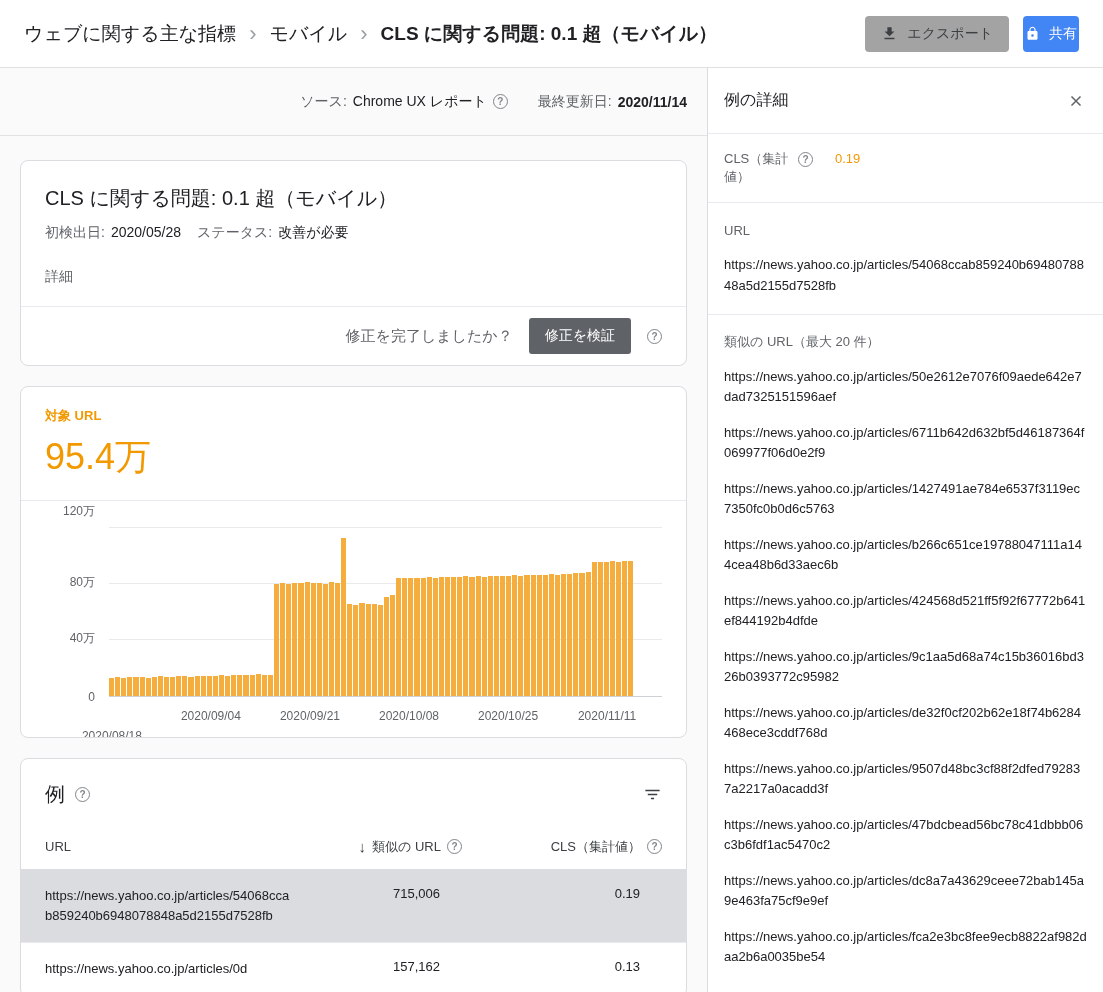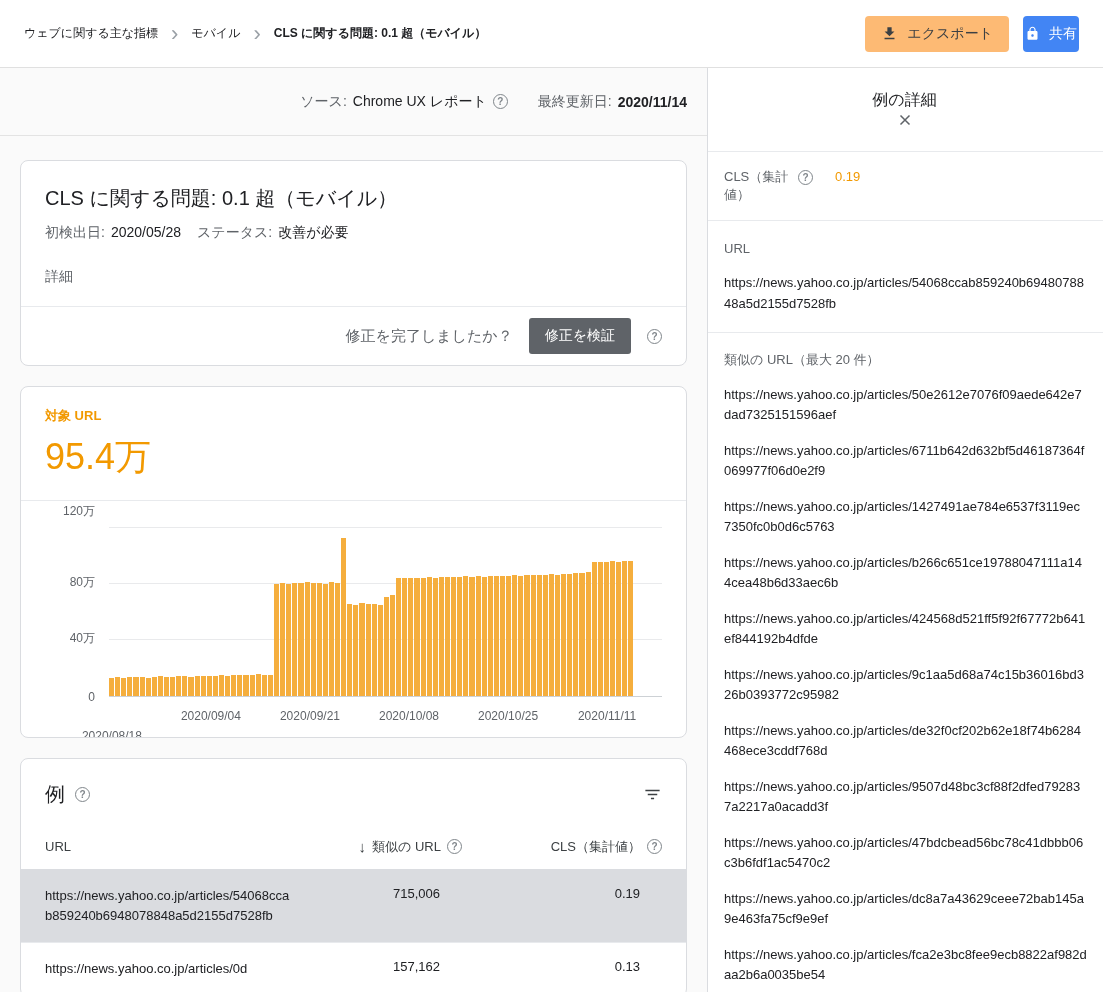--- a/index.html
+++ b/index.html
@@ -1,28 +1,28 @@
 <!DOCTYPE html>
 <html lang="ja" style="--accent-orange: #F29900; --bar-orange: #F5AE3D; --share-blue: #4285F4;"><head>
 <meta charset="utf-8">
 <style>
   * { margin:0; padding:0; box-sizing:border-box; }
   html,body { width:1103px; height:992px; overflow:hidden; }
   body { font-family:"Liberation Sans","DejaVu Sans",sans-serif; background:#fafafa; color:#202124; }
 
   
   .topbar { height:68px; background:#fff; border-bottom:1px solid #e0e0e0; display:flex; align-items:center; padding:0 24px; }
-  .crumbs { display:flex; align-items:center; gap:13px; font-size:12px; color:#202124; flex:1; min-width:0; white-space:nowrap; }
+  .crumbs { display:flex; align-items:center; gap:13px; font-size:19px; color:#202124; flex:1; min-width:0; white-space:nowrap; }
   .crumb { cursor:pointer; }
   .crumb.current { font-weight:700; cursor:default; }
   .crumb-sep { color:#9aa0a6; font-size:22px; line-height:1; }
   .crumb-sep::after { content:"›"; }
   .topbar-actions { display:flex; align-items:center; gap:14px; }
   .btn { display:inline-flex; align-items:center; gap:9px; border:none; border-radius:4px; font-size:14px; font-weight:500; padding:9px 16px; cursor:pointer; font-family:inherit; }
-  .btn-export { background:#fdba74; color:#3c4043; }
+  .btn-export { background:#a3a3a3; color:#3c4043; }
   .btn-share { background:var(--share-blue,#4285f4); color:#fff; padding:9px 2px; }
 
   
   .layout { display:flex; height:924px; }
   .main { width:707px; overflow:hidden; }
 
   .metabar { height:68px; border-bottom:1px solid #e3e3e3; display:flex; align-items:center; justify-content:flex-end; padding:0 20px; gap:30px; font-size:14px; }
   .meta-item { display:flex; align-items:center; gap:6px; }
   .meta-label { color:#5f6368; }
   .meta-value { color:#202124; }
@@ -70,21 +70,21 @@
   .ex-row { display:flex; align-items:flex-start; padding:16px 24px; font-size:13px; border-bottom:1px solid #e8eaed; cursor:pointer; }
   .ex-row.selected { background:#dadce0; }
   .c-url { flex:1; padding-right:16px; word-break:break-all; line-height:20px; color:#202124; }
   .c-similar { width:150px; text-align:right; padding-right:22px; }
   .c-cls { width:200px; text-align:right; padding-right:22px; }
   .sort-arrow { font-size:15px; color:#3c4043; line-height:1; }
   .sort-arrow::after { content:"↓"; }
 
   
   .panel { width:396px; background:#fff; border-left:1px solid #dadce0; overflow:hidden; height:924px; }
-  .panel-head { display:flex; align-items:center; justify-content:space-between; padding:22px 18px 22px 16px;flex-direction:column; }
+  .panel-head { display:flex; align-items:center; justify-content:space-between; padding:22px 18px 22px 16px; }
   .panel-title { font-size:16px; color:#202124; }
   .icon-close { cursor:pointer; display:inline-flex; }
   .panel-divider { height:1px; background:#e8eaed; }
   .cls-sec { display:flex; align-items:flex-start; padding:16px 16px; }
   .cls-label { width:74px; font-size:13px; color:#5f6368; line-height:18px; word-break:break-all; }
   .cls-sec .help { margin-top:2px; }
   .cls-value { margin-left:22px; font-size:13px; color:var(--accent-orange,#f29900); margin-top:1px; }
   .url-sec { padding:20px 16px 18px; }
   .sec-label { font-size:13px; color:#5f6368; }
   .panel-url { margin-top:16px; font-size:13px; color:#202124; line-height:21px; word-break:break-all; }

